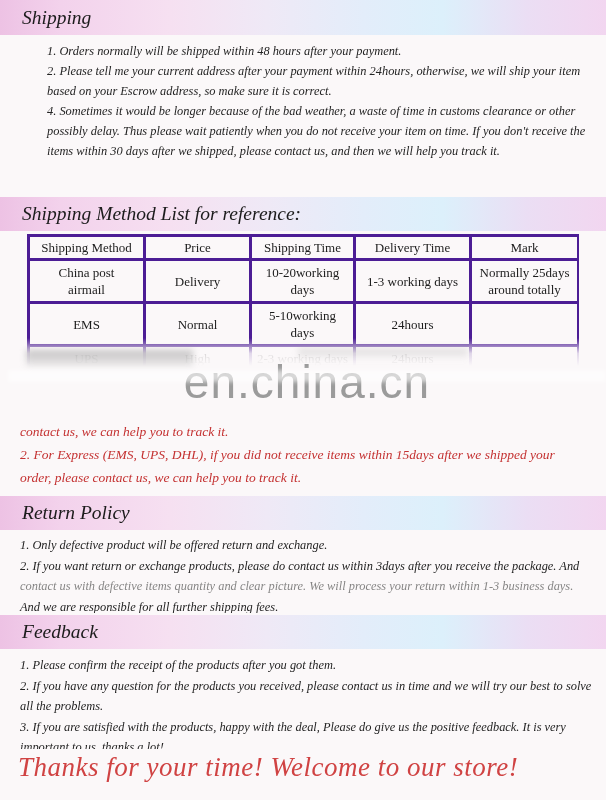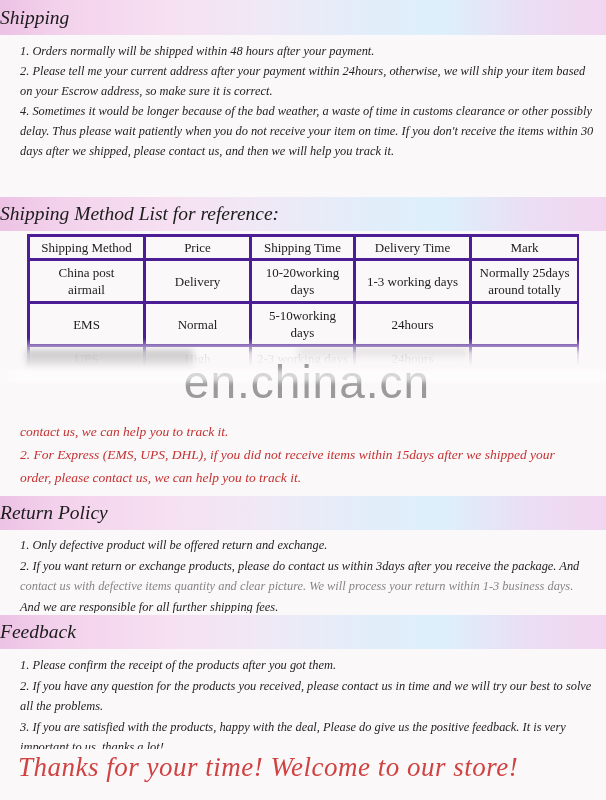--- a/index.html
+++ b/index.html
@@ -8,21 +8,21 @@
     font-family:"Liberation Serif", serif;
     background:#fbf8f9;
     color:#262626;
     overflow:hidden;
   }
   #page { position:relative; width:606px; height:800px; background:#fbf8f9; }
 
   
   .band {
     position:absolute; left:0; right:0; height:34px;
-    display:flex; align-items:center; 
+    display:flex; align-items:center; padding-left:22px;
     background:linear-gradient(90deg,
       #edc2e4 0%, #f3d2ec 10%, #f6e0f1 28%, #efe9f6 44%,
       #e3edfa 60%, #dcf0fb 73%, #ebdef4 87%, #f2d6f0 100%);
   }
   .band-title { font-style:italic; font-size:19.5px; color:#1c1c1c; }
 
   
   .paras { position:absolute; left:0; right:0; overflow:hidden; padding:4px 12px 0 20px; }
   .paras p { font-style:italic; font-size:12.4px; line-height:20px; color:#242424; }
   .paras.loose p { line-height:20.5px; }
@@ -66,21 +66,21 @@
 
   
   .closing {
     position:absolute; top:750px; left:18px; right:8px;
     font-style:italic; font-size:27px; line-height:34px;
     color:#d04343; letter-spacing:.5px;
   }
 
   
   .band-shipping   { top:0;    height:35px; }
-  .paras-shipping  { top:37px;  height:160px; }
+  .paras-shipping  { top:37px;  height:160px;margin-left:27px; }
   .band-methods    { top:197px; }
   .band-return     { top:496px; }
   .paras-return    { top:531px; height:82px; }
   .band-feedback   { top:615px; }
   .paras-feedback  { top:651px; height:98px; }
 </style>
 </head>
 <body>
 
 <div id="page">

